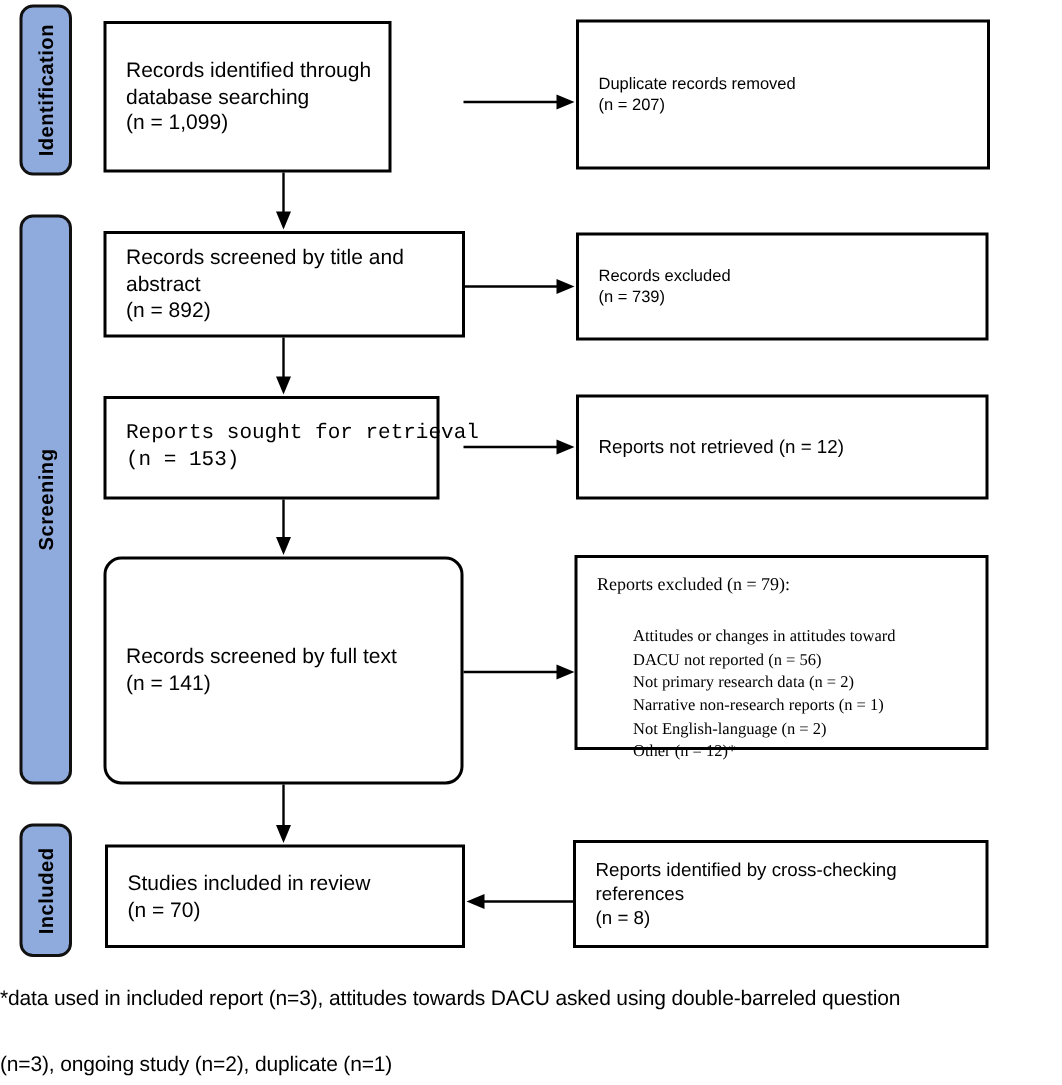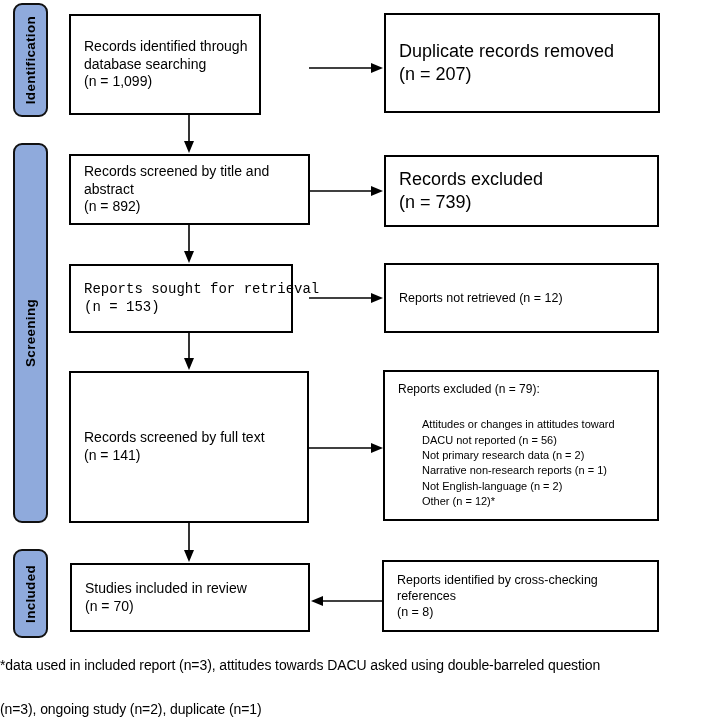--- a/index.html
+++ b/index.html
@@ -47,32 +47,32 @@
   }
   .box-text {
     white-space: pre;
     font-size: 14px;
     line-height: 1.28;
     padding-left: 13px;
   }
   #box-identified        { left: 69px;  top: 14px;  width: 192px; height: 101px; }
   #box-title-abstract    { left: 69px;  top: 154px; width: 241px; height: 71px;  }
   #box-retrieval         { left: 69px;  top: 264px; width: 224px; height: 69px; font-family: Liberation Mono, monospace;  }
-  #box-full-text         { left: 69px;  top: 371px; width: 240px; height: 152px; }
+  #box-full-text         { left: 69px;  top: 371px; width: 240px; height: 152px; border-radius: 12px; }
   #box-included          { left: 70px;  top: 563px; width: 240px; height: 69px;  }
 
   #box-duplicates        { left: 384px; top: 13px;  width: 276px; height: 100px; }
   #box-excluded          { left: 384px; top: 155px; width: 275px; height: 72px;  }
   #box-not-retrieved     { left: 384px; top: 263px; width: 275px; height: 70px; text-align: center;  }
-  #box-reports-excluded  { left: 383px; top: 370px; width: 276px; height: 151px;
-                           display: block; padding: 9px 4px 0 13px; }
+  #box-reports-excluded  { left: 383px; top: 370px; width: 276px; height: 130px;
+                           display: block; padding: 9px 4px 0 13px; font-family: Liberation Serif, serif; }
   #box-cross-checking    { left: 382px; top: 560px; width: 277px; height: 72px;  }
 
   #box-duplicates .box-text,
-  #box-excluded .box-text { font-size: 18px; }
+  #box-excluded .box-text { font-size: 11px; }
   #box-not-retrieved .box-text,
   #box-cross-checking .box-text { font-size: 12.5px; }
 
   .re-title {
     font-size: 12px;
     line-height: 1.35;
     white-space: pre;
   }
   .re-items { margin-top: 20px; padding-left: 24px; }
   .re-item {

